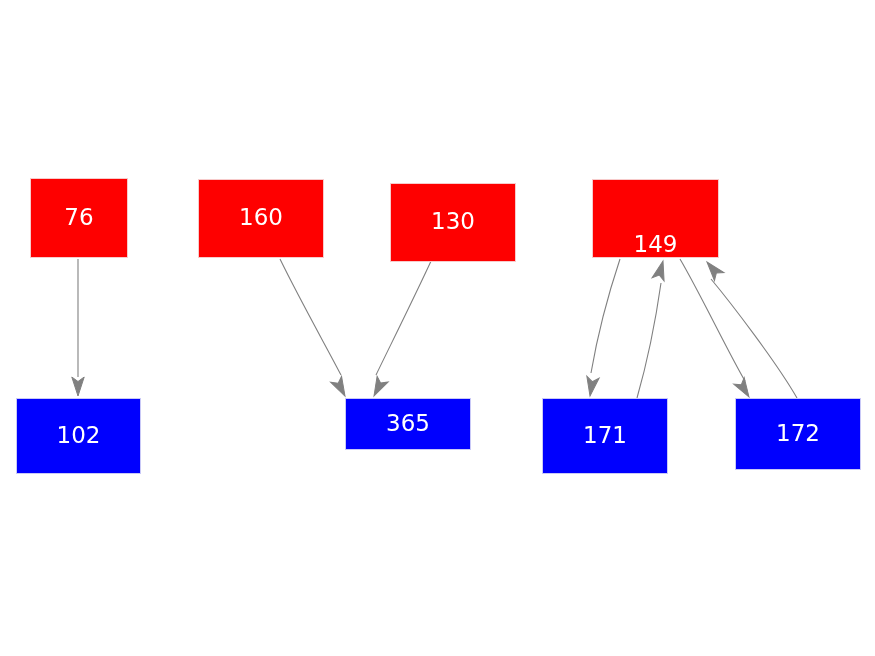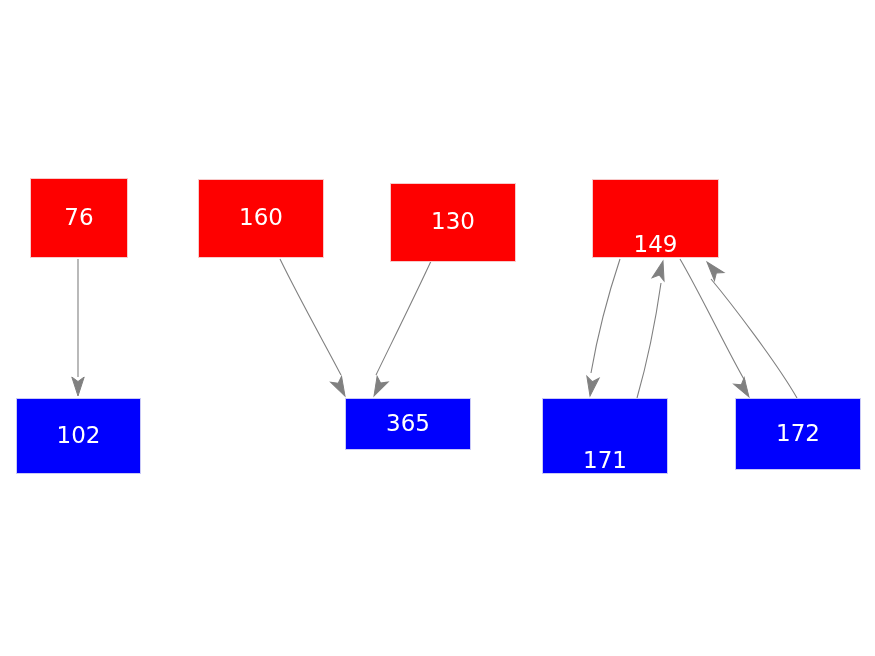--- a/index.html
+++ b/index.html
@@ -99,21 +99,21 @@
   </div>
 
   <div class="node node-blue" style="left:297px; top:398px; width:126px; height:52px;margin-left:48px;">
     <span class="node-label">365</span>
   </div>
 
   <div class="node node-red" style="left:592px; top:179px; width:127px; height:79px;align-items:flex-end;">
     <span class="node-label">149</span>
   </div>
 
-  <div class="node node-blue" style="left:542px; top:398px; width:126px; height:76px;align-items:flex-end;">
+  <div class="node node-blue" style="left:542px; top:398px; width:126px; height:76px;">
     <span class="node-label">171</span>
   </div>
 
   <div class="node node-blue" style="left:735px; top:398px; width:126px; height:72px;">
     <span class="node-label">172</span>
   </div>
 
 </div>
 
 </body></html>

